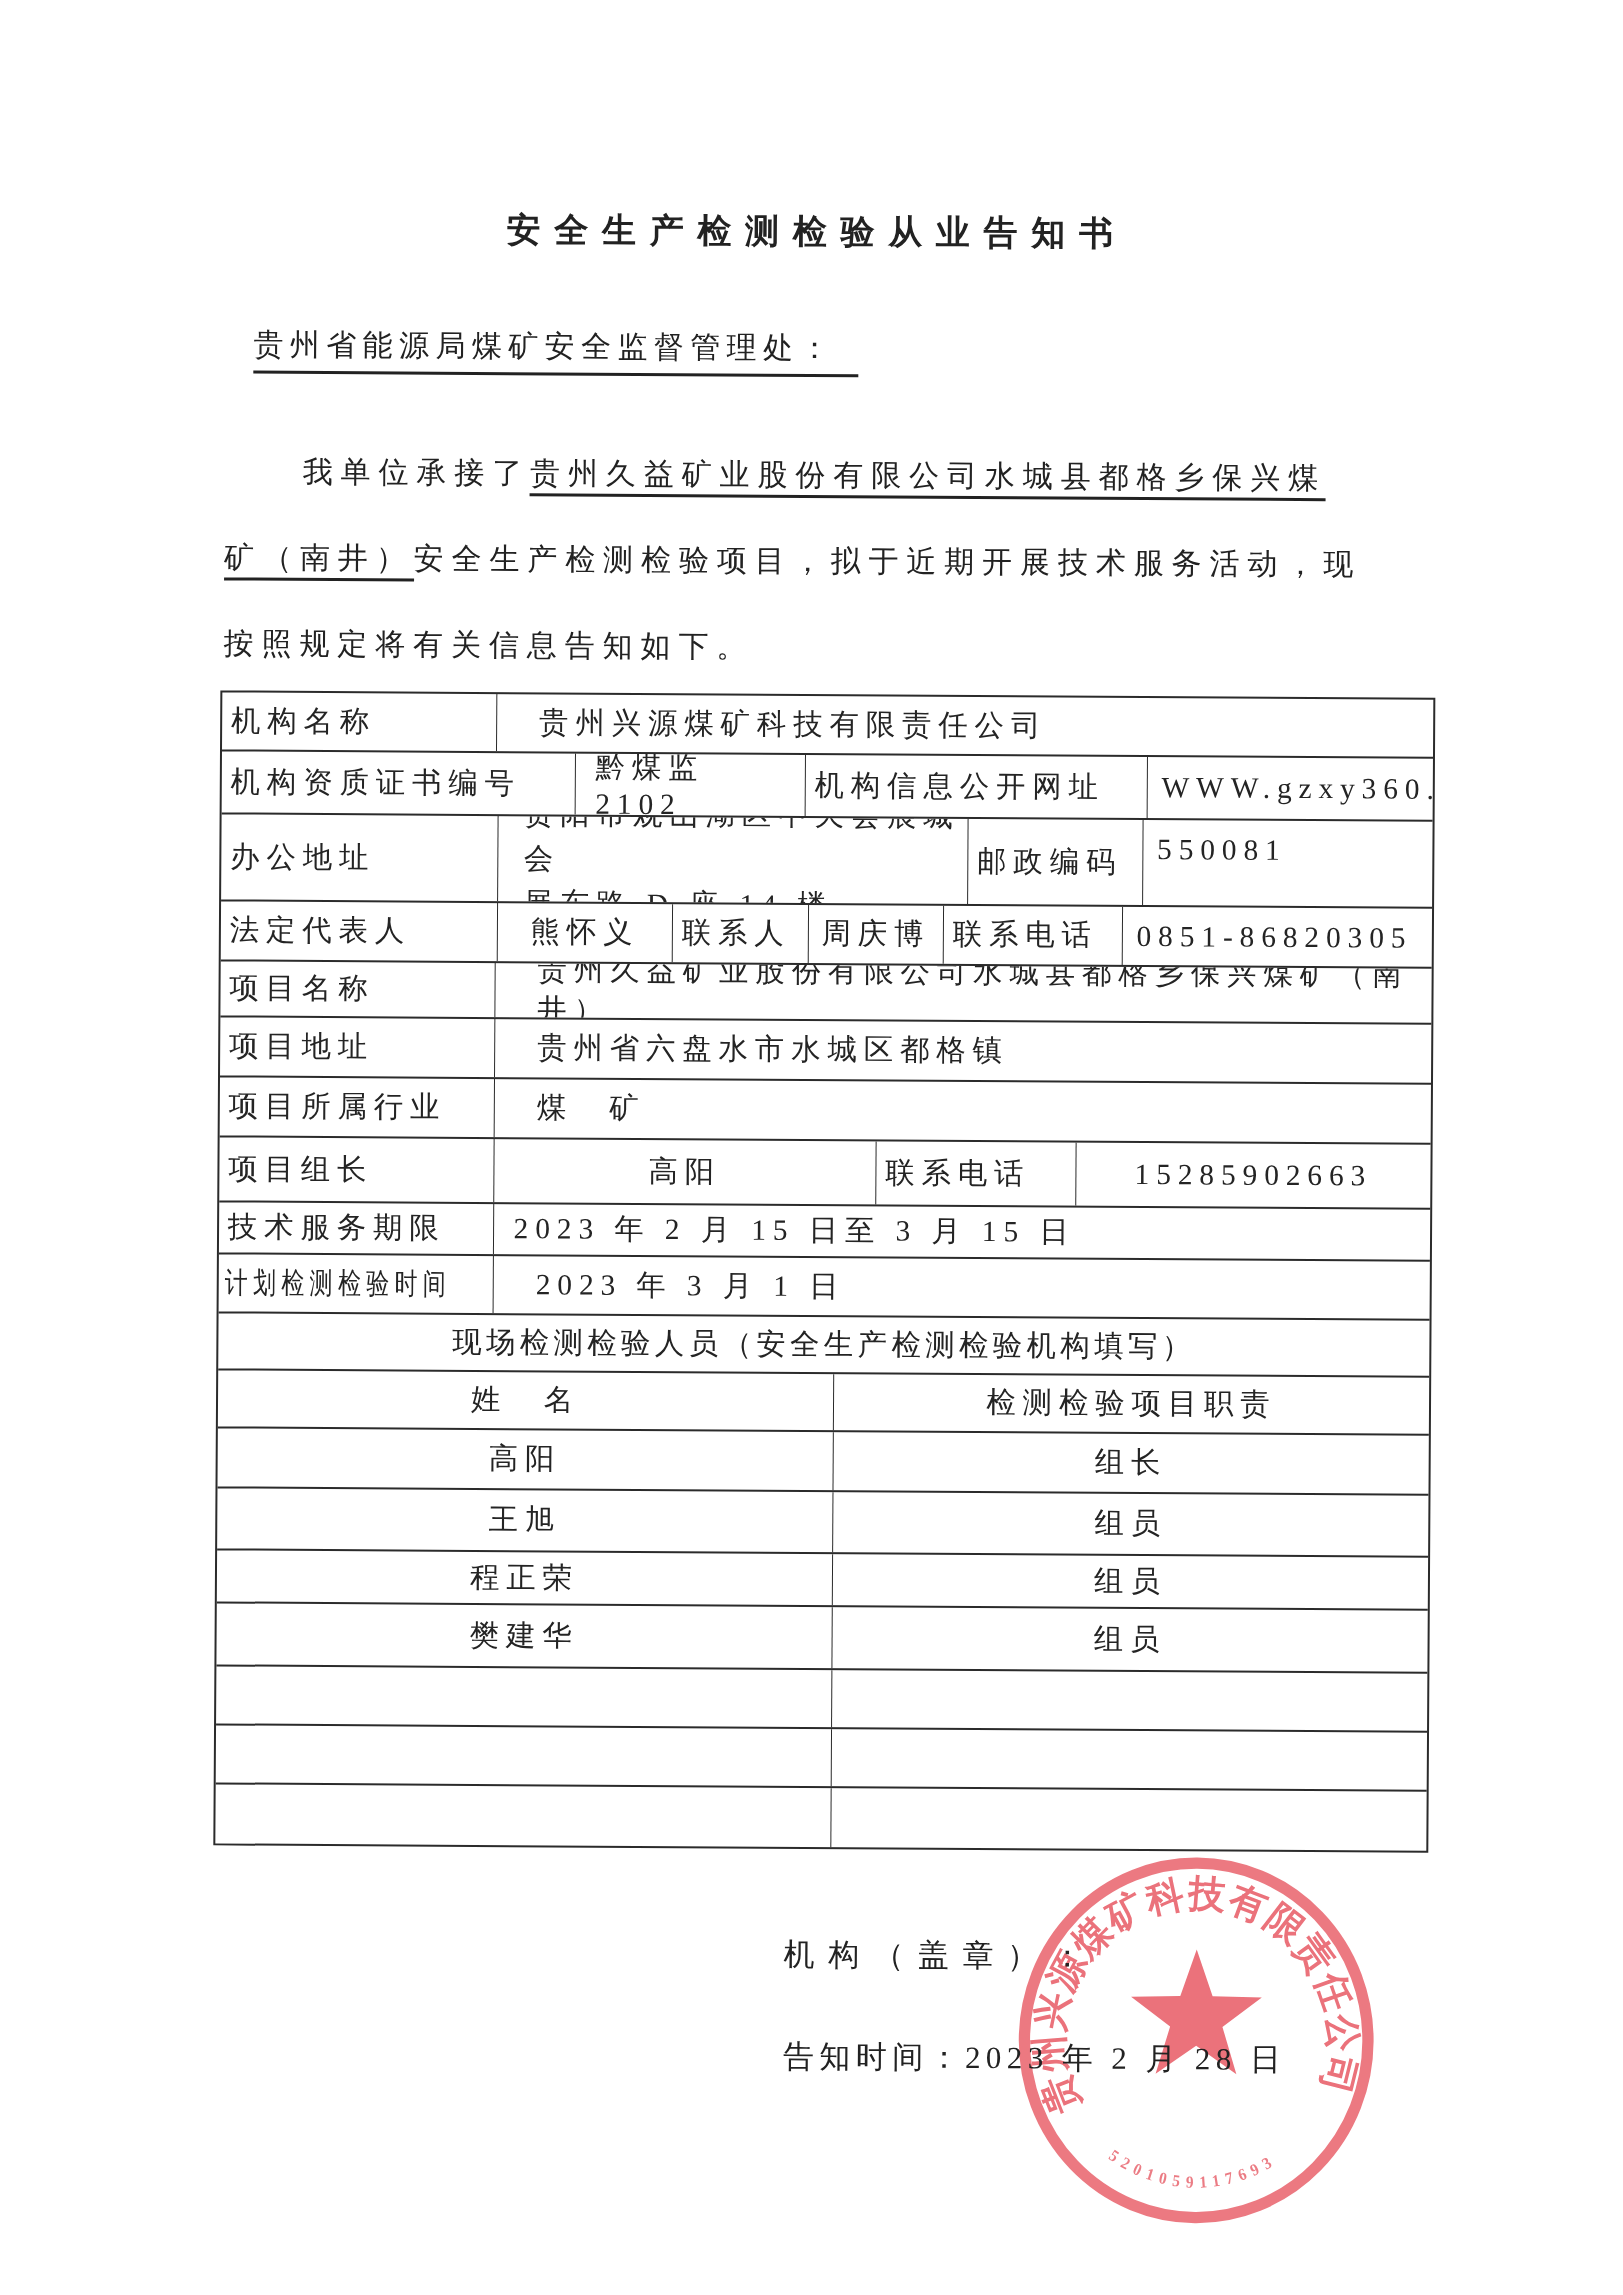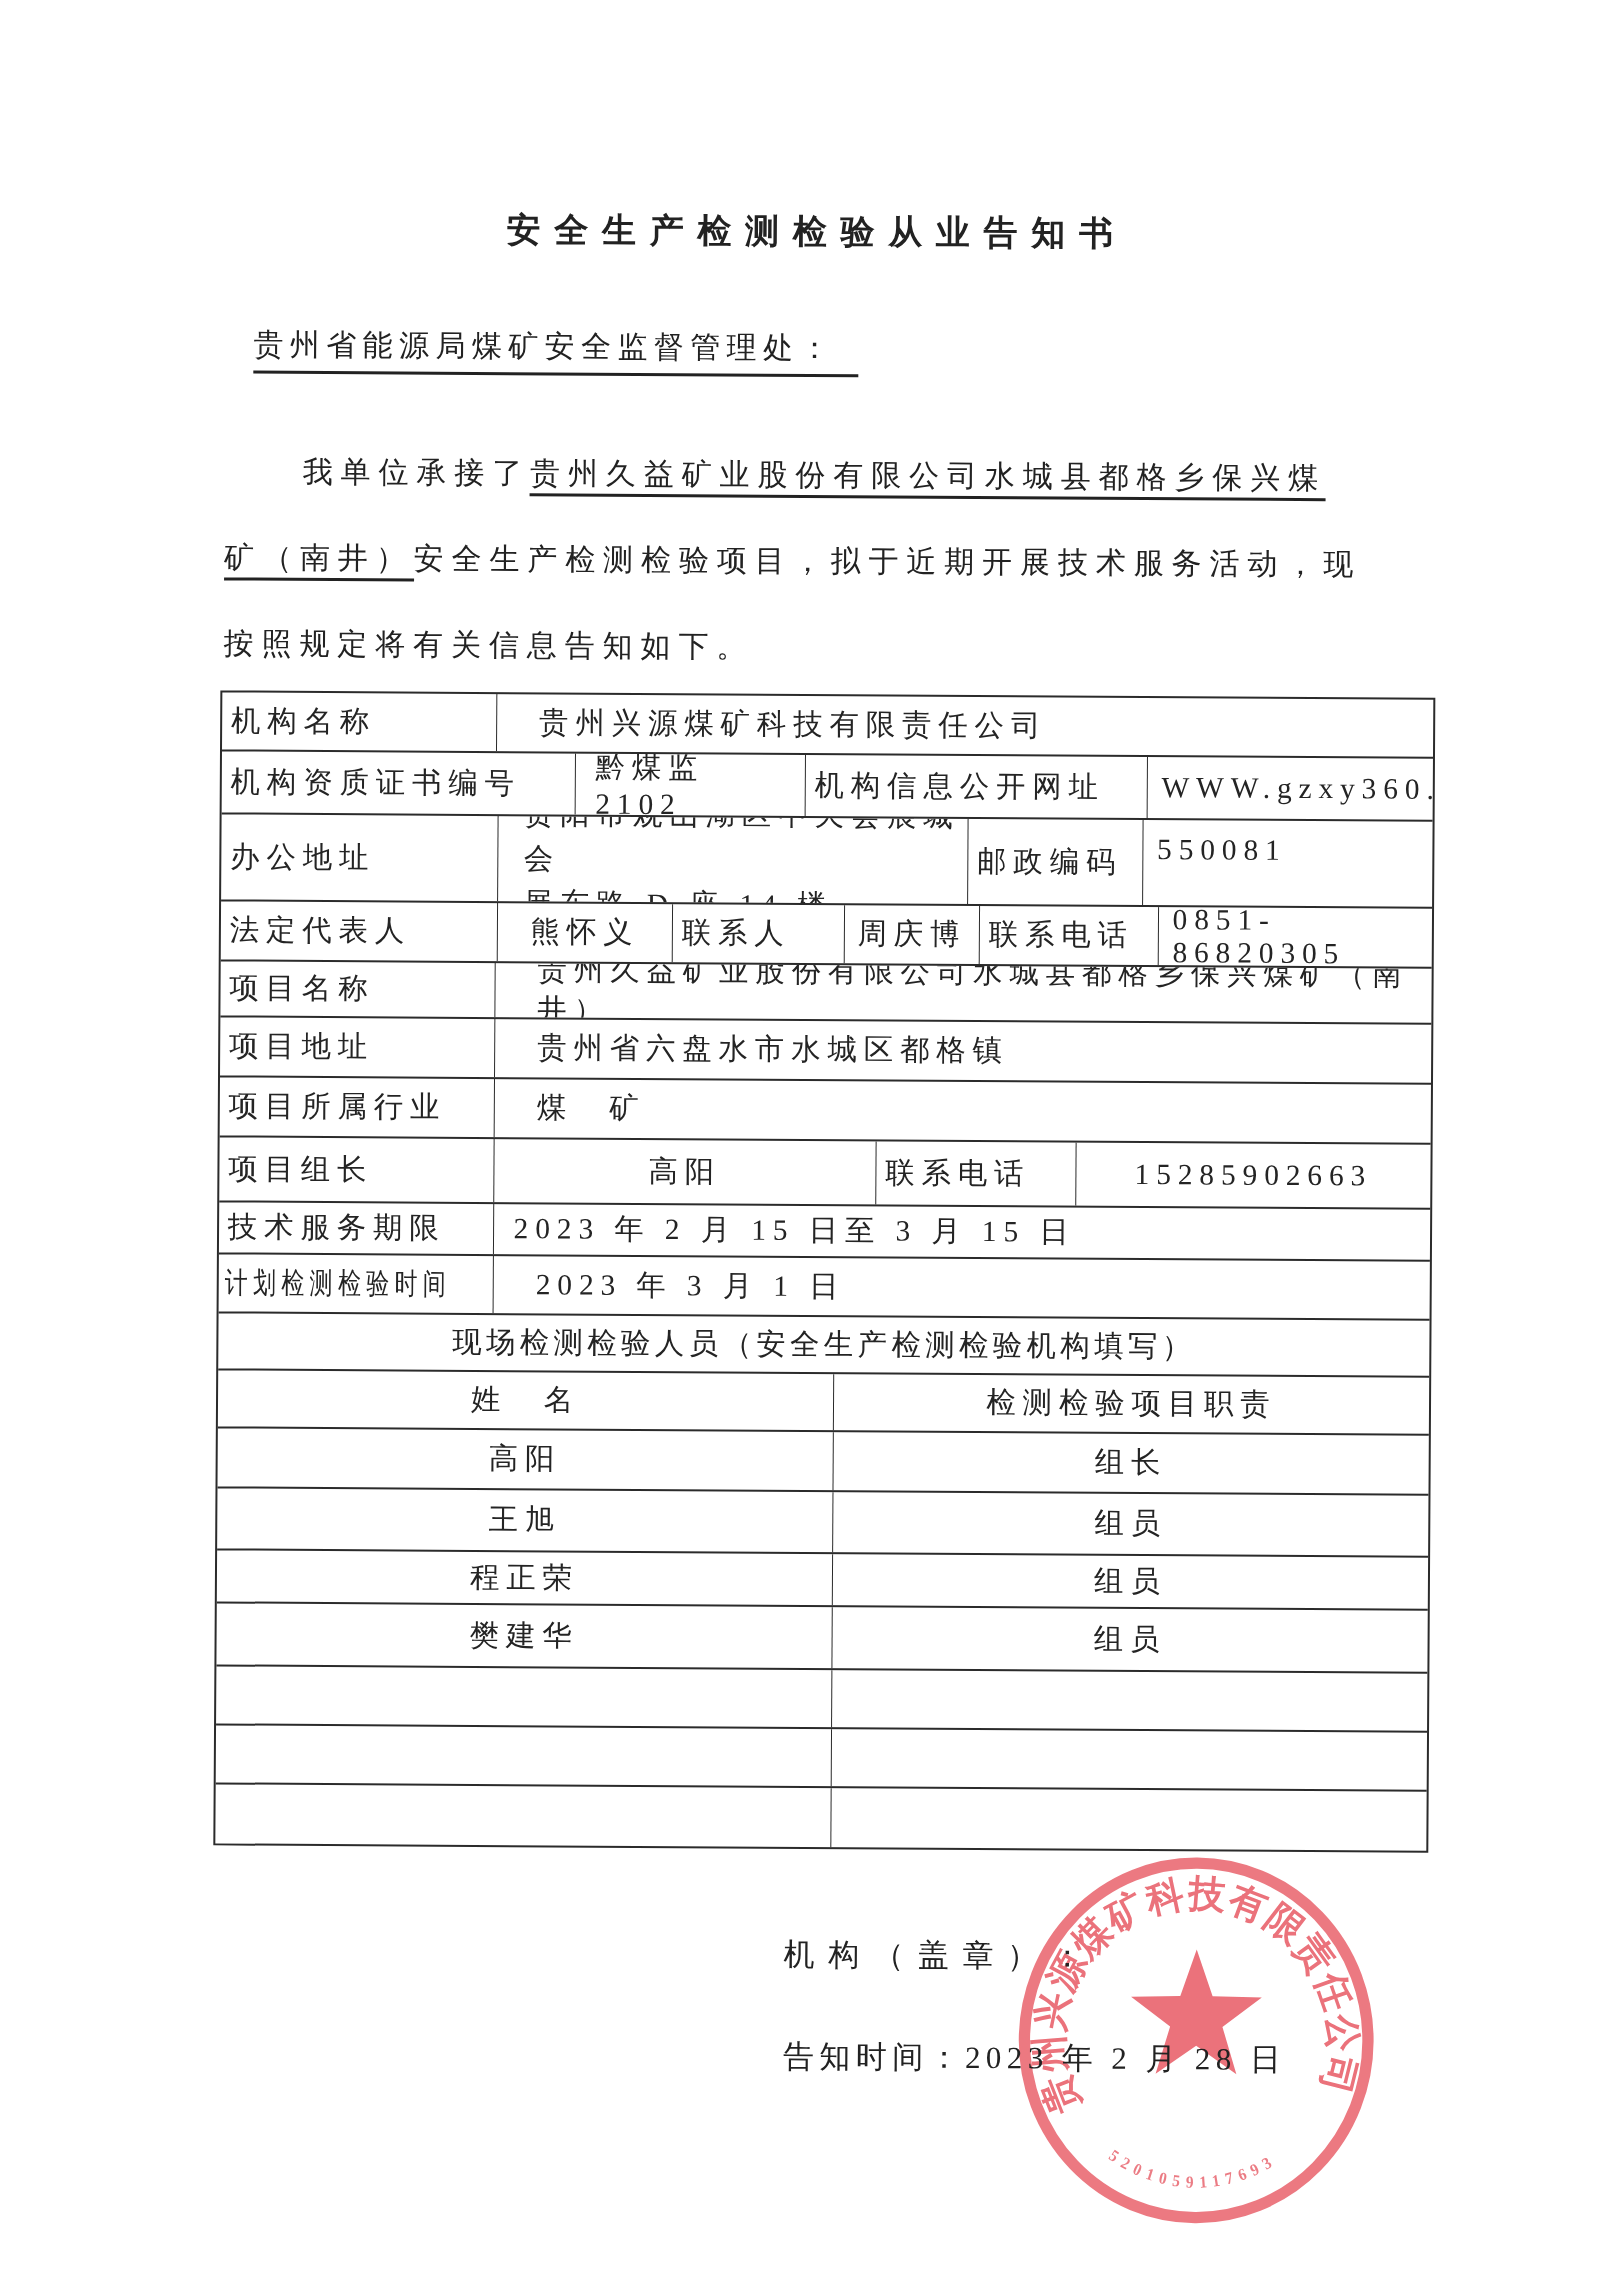--- a/index.html
+++ b/index.html
@@ -81,21 +81,21 @@
         <div class="cell" style="width:277px">办公地址</div>
         <div class="cell prewrap" style="width:470px">贵阳市观山湖区中天会展城会
 展东路 D 座 14 楼</div>
         <div class="cell" style="width:175px">邮政编码</div>
         <div class="cell grow val3 topalign">550081</div>
       </div>
 
       <div class="row" style="height:60px">
         <div class="cell" style="width:277px">法定代表人</div>
         <div class="cell center" style="width:175px">熊怀义</div>
-        <div class="cell" style="width:172px">联系人</div>
+        <div class="cell" style="width:136px">联系人</div>
         <div class="cell center" style="width:135px">周庆博</div>
         <div class="cell" style="width:179px">联系电话</div>
         <div class="cell grow val3">0851-86820305</div>
       </div>
 
       <div class="row" style="height:56px">
         <div class="cell" style="width:275px">项目名称</div>
         <div class="cell grow val">贵州久益矿业股份有限公司水城县都格乡保兴煤矿（南井）</div>
       </div>
 

